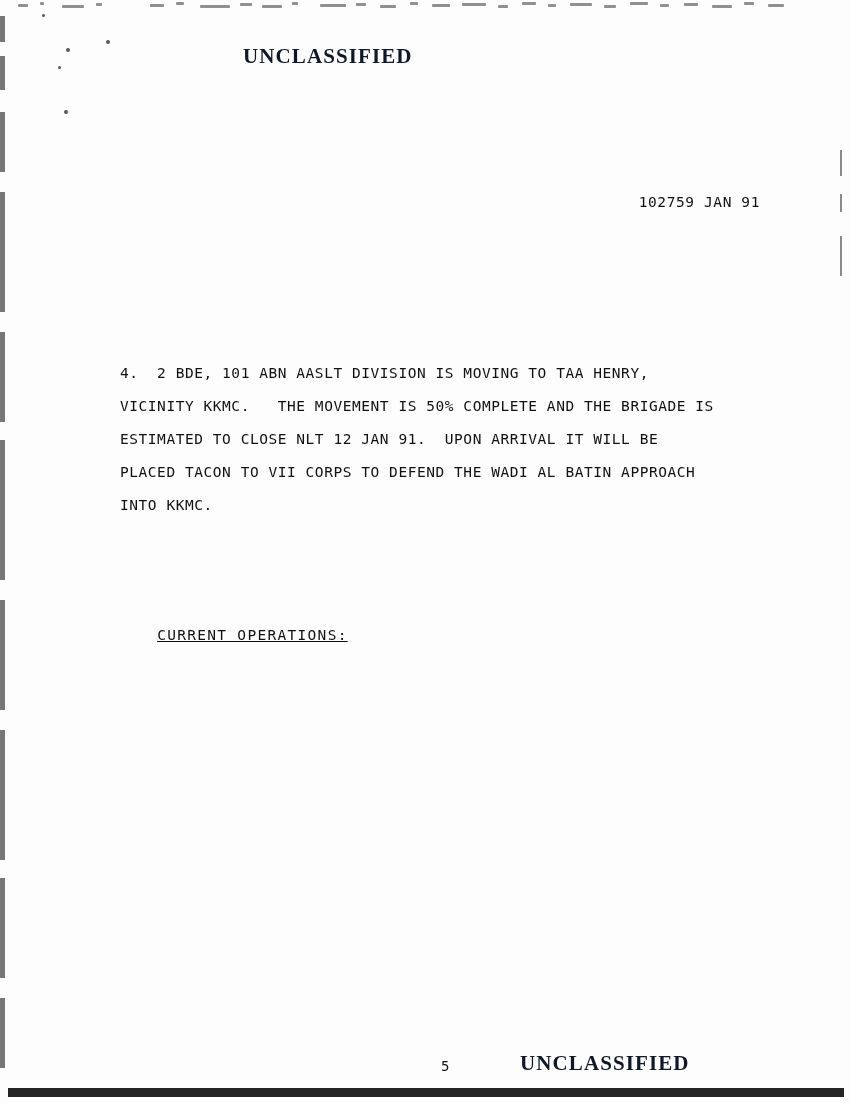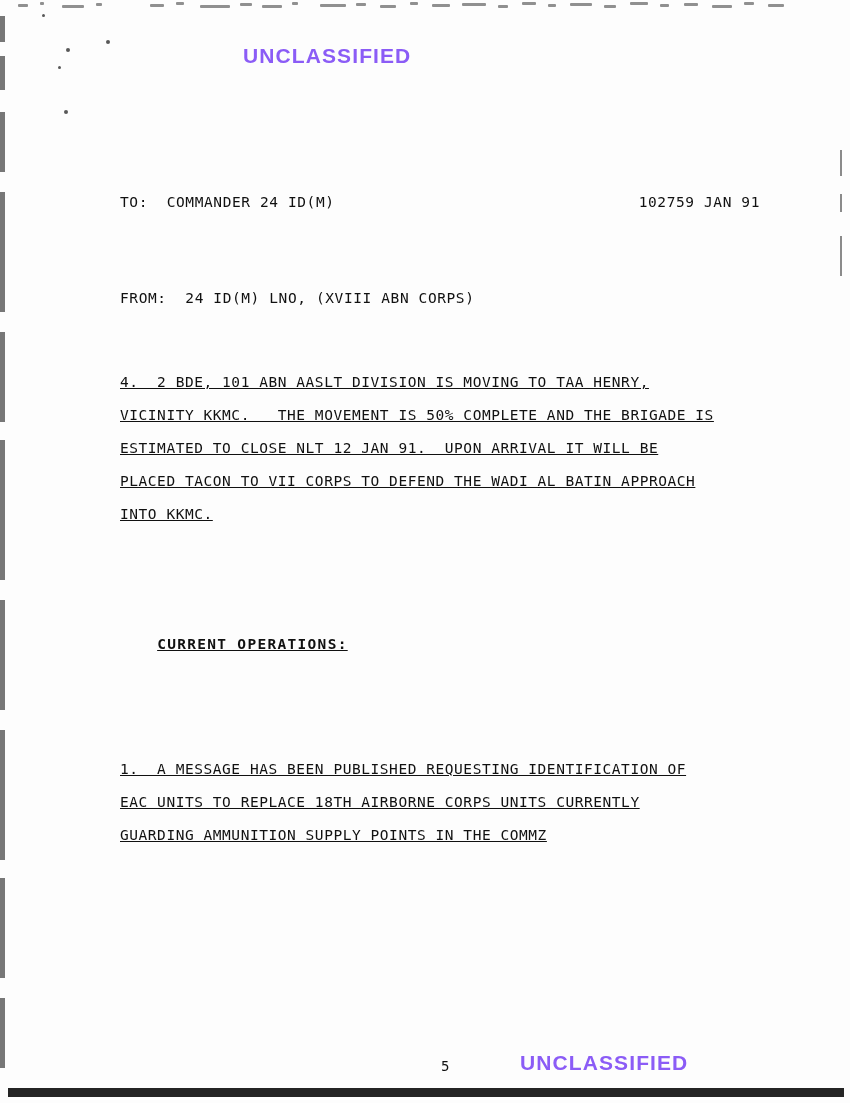--- a/index.html
+++ b/index.html
@@ -81,25 +81,25 @@
   .speck {
     position: absolute;
     background: #3b3b3b;
     border-radius: 50%;
     opacity: .85;
   }
 
   
   .classification {
     position: absolute;
-    font-family: Liberation Sans, sans-serif;
+    font-family: Liberation Serif, serif;
     font-weight: bold;
     font-size: 21px;
     letter-spacing: 1.1px;
-    color: #8b5cf6;
+    color: #0f172a;
   }
   #cls-top { left: 243px; top: 44px; }
   #cls-bottom { left: 520px; top: 1051px; }
 
   .header-block {
     position: absolute;
     left: 120px;
     top: 122px;
     width: 640px;
     font-size: 14.5px;
@@ -121,27 +121,26 @@
     left: 120px;
     top: 255px;
     width: 660px;
     font-size: 14.5px;
     line-height: 33px;
     color: #111;
     letter-spacing: .55px;
     white-space: pre-wrap;
   }
   .para {
-    margin: 12px 0 19px 0;
-    text-decoration: underline;
+    margin: 3px 0 19px 0;
   }
 
   .section-head {
     display: inline-block;
-    font-weight: bold;
+    font-weight: normal;
     text-decoration: underline;
     letter-spacing: 1.3px;
     margin: 12px 0 14px 0;
   }
 
   .page-number {
     position: absolute;
     left: 441px;
     top: 1058px;
     font-family: "DejaVu Sans Mono", monospace;
@@ -206,41 +205,34 @@
   <div class="speck" style="left:42px; top:14px; width:3px; height:3px;"></div>
   <div class="speck" style="left:66px; top:48px; width:4px; height:4px;"></div>
   <div class="speck" style="left:58px; top:66px; width:3px; height:3px;"></div>
   <div class="speck" style="left:106px; top:40px; width:4px; height:4px;"></div>
   <div class="speck" style="left:64px; top:110px; width:4px; height:4px;"></div>
 
   <div class="classification" id="cls-top">UNCLASSIFIED</div>
 
   <div class="header-block">
     <div class="header-row">
-      <span class="hdr-to">TO:  COMMANDER 24 ID(M)</span>
       <span class="hdr-date">102759 JAN 91</span>
-    </div>
-    <div class="header-row">
-      <span class="hdr-from">FROM:  24 ID(M) LNO, (XVIII ABN CORPS)</span>
     </div>
   </div>
 
   <div class="body-block">
 
     <p class="para">4.  2 BDE, 101 ABN AASLT DIVISION IS MOVING TO TAA HENRY,
 VICINITY KKMC.   THE MOVEMENT IS 50% COMPLETE AND THE BRIGADE IS
 ESTIMATED TO CLOSE NLT 12 JAN 91.  UPON ARRIVAL IT WILL BE
 PLACED TACON TO VII CORPS TO DEFEND THE WADI AL BATIN APPROACH
 INTO KKMC.</p>
 
     <span class="section-head">CURRENT OPERATIONS:</span>
 
-    <p class="para">1.  A MESSAGE HAS BEEN PUBLISHED REQUESTING IDENTIFICATION OF
-EAC UNITS TO REPLACE 18TH AIRBORNE CORPS UNITS CURRENTLY
-GUARDING AMMUNITION SUPPLY POINTS IN THE COMMZ</p>
     
     
   </div>
 
   <div class="page-number">5</div>
 
   <div class="classification" id="cls-bottom">UNCLASSIFIED</div>
 
   <div class="bottom-bar"></div>
 </div>

